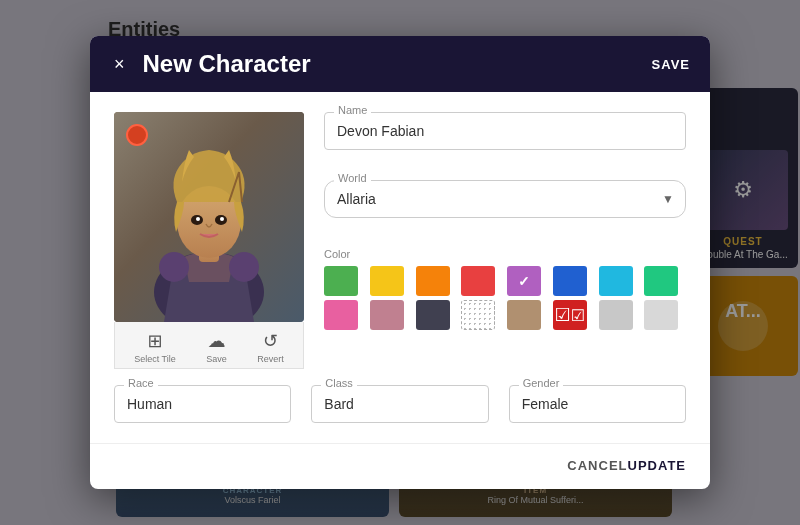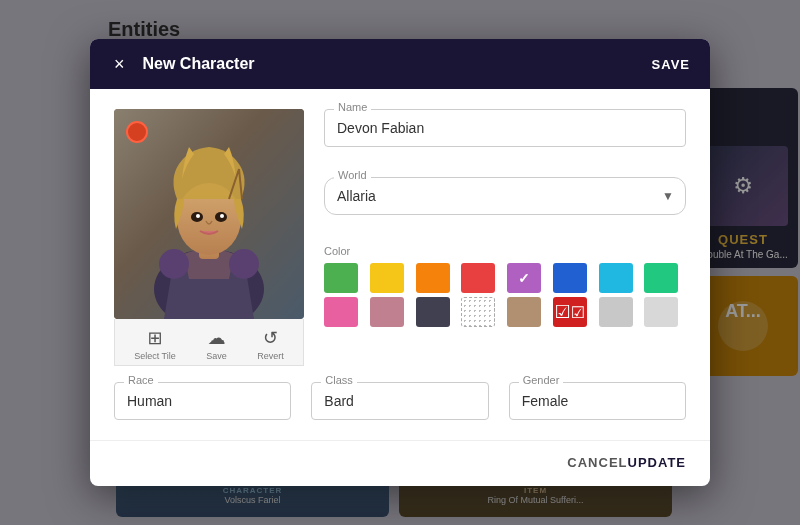--- a/index.html
+++ b/index.html
@@ -50,21 +50,21 @@
       overflow: hidden;
       display: flex;
       flex-direction: column;
       align-items: center;
       justify-content: flex-end;
       padding-bottom: 8px;
     }
 
     .bg-card-quest-label {
       color: #f0c040;
-      font-size: 13px;
+      font-size: 10px;
       font-weight: bold;
       letter-spacing: 1px;
     }
 
     .bg-card-title {
       color: white;
       font-size: 10px;
       text-align: center;
       margin-top: 2px;
     }
@@ -156,21 +156,21 @@
       font-size: 18px;
       cursor: pointer;
       background: none;
       border: none;
       line-height: 1;
       padding: 2px 4px;
     }
 
     .modal-title {
       color: white;
-      font-size: 16px;
+      font-size: 24px;
       font-weight: 600;
       flex: 1;
     }
 
     .modal-save-btn {
       color: white;
       font-size: 13px;
       font-weight: bold;
       letter-spacing: 1px;
       background: none;

